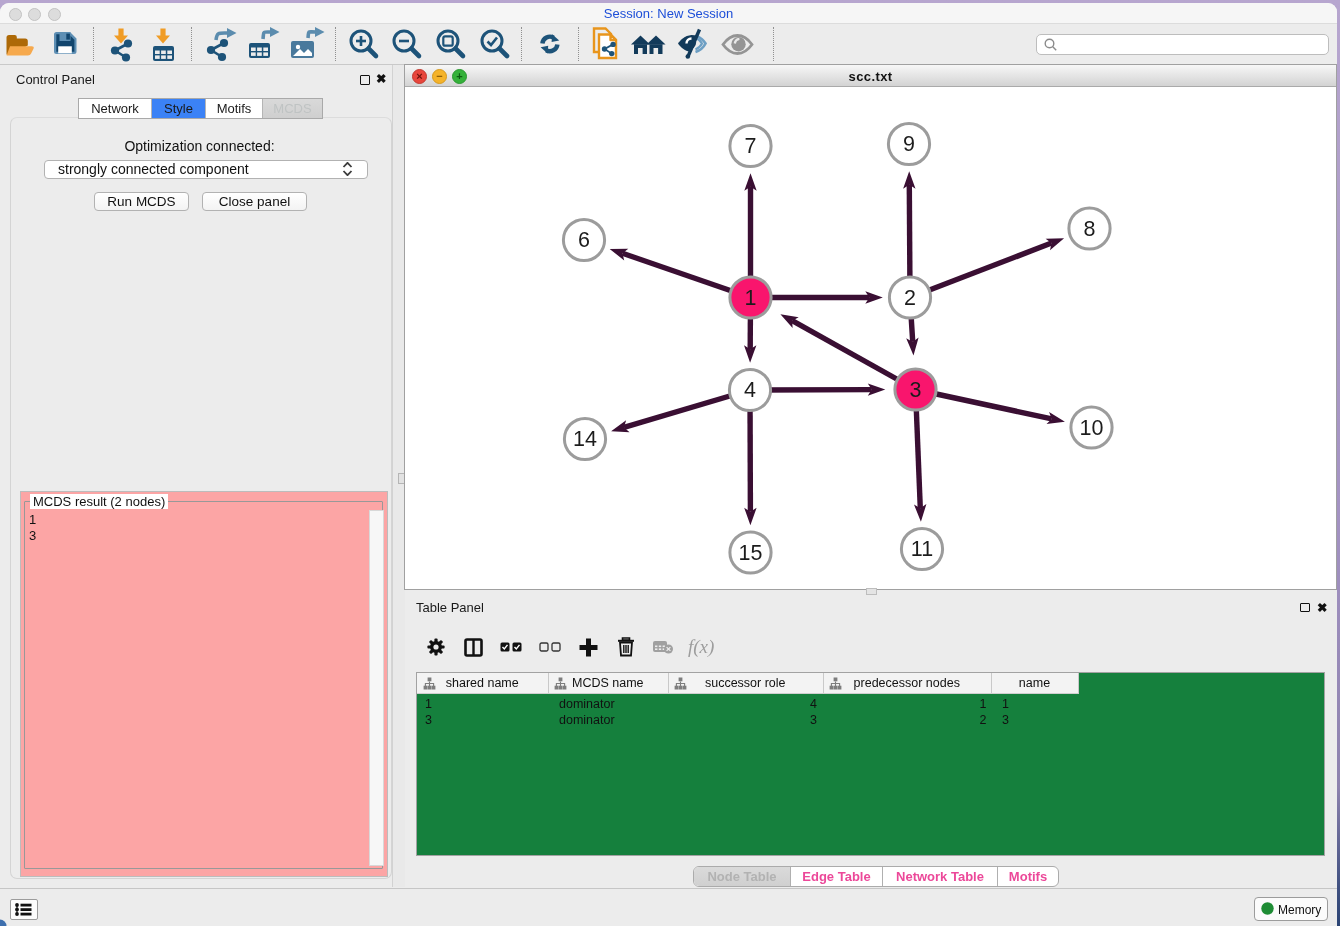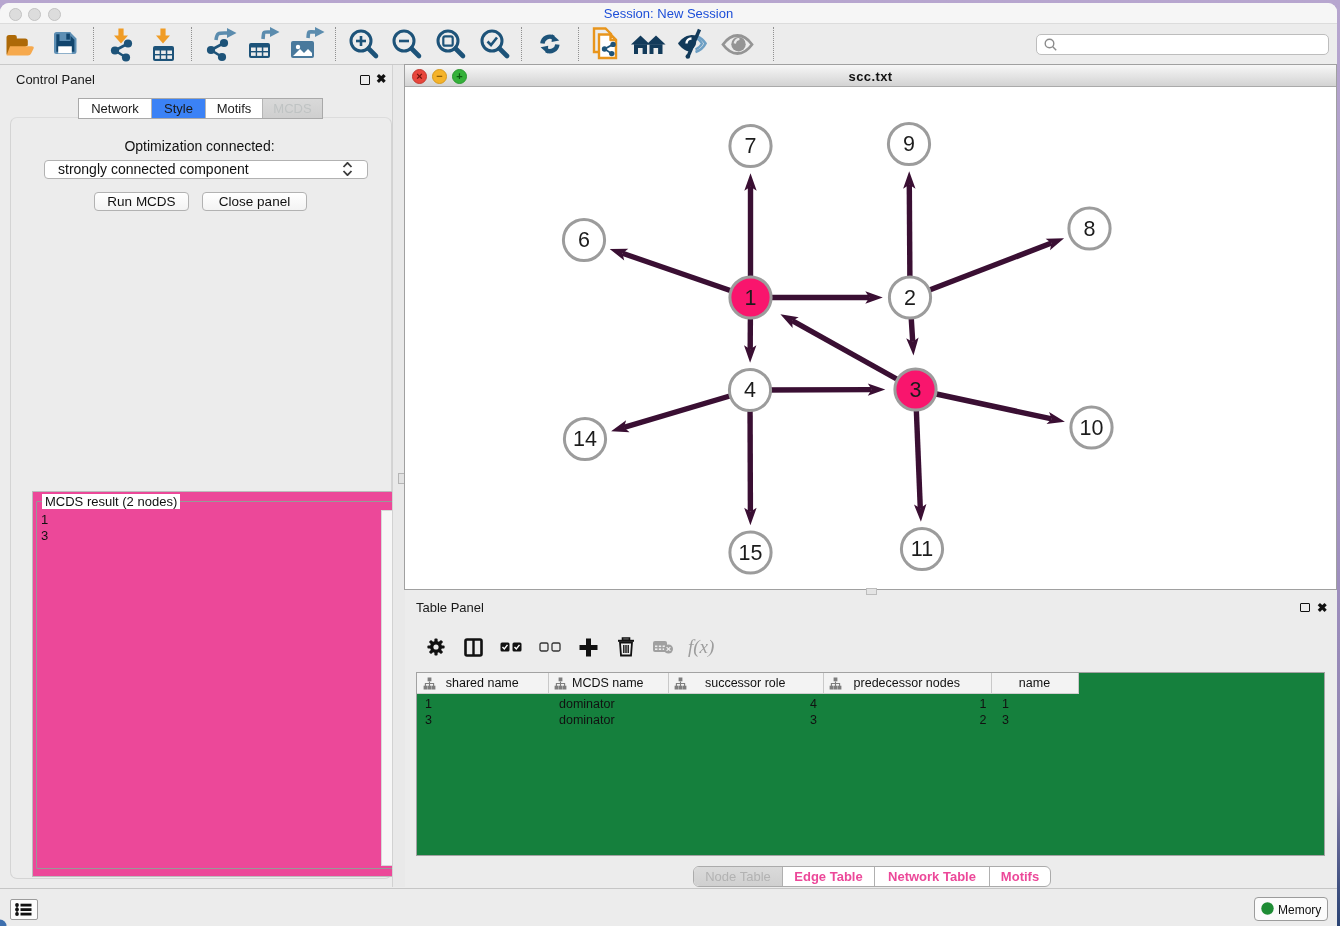--- a/index.html
+++ b/index.html
@@ -18,21 +18,21 @@
 .cp-title{position:absolute;left:16px;top:72px;font-size:13px;color:#1a1a1a}
 .sq-btn{position:absolute;width:9.5px;height:9.5px;border:1.5px solid #111;border-radius:1px;box-sizing:border-box}
 .x-btn{position:absolute;font-size:12.5px;font-weight:700;color:#111}
 .tabs{position:absolute;left:78px;top:98px;height:19px;border:1px solid #a9a9a9;border-radius:0;display:flex;overflow:hidden;background:#fff}
 .tab{height:19px;line-height:19px;text-align:center;font-size:13px;color:#1a1a1a;border-left:1px solid #b5b5b5}
 .tab:first-child{border-left:none}
 .tabc{position:absolute;left:10px;top:117px;width:380px;height:760px;border:1px solid #d4d4d4;border-radius:7px;border-top-color:#dcdcdc}
 .optlabel{position:absolute;left:0;top:138px;width:399px;text-align:center;font-size:14px;color:#111}
 .combo{position:absolute;left:44px;top:160px;width:309px;height:17px;background:#fff;border:1px solid #b2b2b2;border-radius:4px;font-size:14px;color:#111;line-height:17px;padding-left:13px}
 .btn{position:absolute;height:17px;background:linear-gradient(#ffffff,#f3f3f3);border:1px solid #b2b2b2;border-radius:4px;font-size:13.5px;color:#111;text-align:center;line-height:17px}
-.resultwrap{position:absolute;left:32px;top:491px;width:366px;height:384px;background:#ec4899;border:1px solid #bcbcbc}
+.resultwrap{position:absolute;left:20px;top:491px;width:366px;height:384px;background:#fca5a5;border:1px solid #bcbcbc}
 .groupbox{position:absolute;left:3px;top:9px;width:357px;height:366px;border:1px solid #989898;border-radius:1px}
 .grouplabel{position:absolute;left:5px;top:-8px;background:#fff;padding:0 3px;font-size:13px;color:#111}
 .resitem{font-size:13px;color:#111;line-height:15.5px}
 .vscroll{position:absolute;right:3.5px;top:18px;width:13px;height:354px;background:#f7f7f7;border:1px solid #d8d8d8}
 .splitter{position:absolute;left:392px;top:65px;width:12px;height:822px;background:#e9e9e9;border-left:1px solid #d2d2d2}
 .sphandle{position:absolute;left:398px;top:473px;width:6px;height:9px;background:#e2e2e2;border:1px solid #b5b5b5}
 
 .netframe{position:absolute;left:404px;top:64px;width:931px;height:524px;border:1px solid #a0a0a0;background:#fff}
 .nettitle{position:absolute;left:0;top:0;width:931px;height:21px;background:linear-gradient(#f7f7f7,#d3d3d3);border-bottom:1px solid #aaa}
 .nettext{position:absolute;top:4px;left:0;width:931px;text-align:center;font-size:13px;font-weight:600;letter-spacing:.4px;color:#111}
@@ -385,21 +385,21 @@
       <div class="td" style="left:405.5px;top:23px;width:164px;text-align:right">1</div>
       <div class="td" style="left:585px;top:23px">1</div>
       <div class="td" style="left:8px;top:39px">3</div>
       <div class="td" style="left:142px;top:39px">dominator</div>
       <div class="td" style="left:251px;top:39px;width:149px;text-align:right">3</div>
       <div class="td" style="left:405.5px;top:39px;width:164px;text-align:right">2</div>
       <div class="td" style="left:585px;top:39px">3</div>
     </div>
 </div>
 <div class="bottomtabs">
-  <div class="btab" style="width:88px;background:linear-gradient(#dadada,#d0d0d0);color:#b2b2b2;font-weight:400">Node Table</div>
+  <div class="btab" style="width:96px;background:linear-gradient(#dadada,#d0d0d0);color:#b2b2b2;font-weight:700">Node Table</div>
   <div class="btab" style="width:91px">Edge Table</div>
   <div class="btab" style="width:114px">Network Table</div>
   <div class="btab" style="width:60px">Motifs</div>
 </div>
 
 <div class="statusbar"></div>
 <div class="listbtn"></div>
 <svg class="abs" style="left:15px;top:903px" width="17" height="13">
     <line x1="2" y1="2" x2="2" y2="11" stroke="#111" stroke-width="1"></line>
     <circle cx="2" cy="2" r="1.9" fill="#111"></circle>

